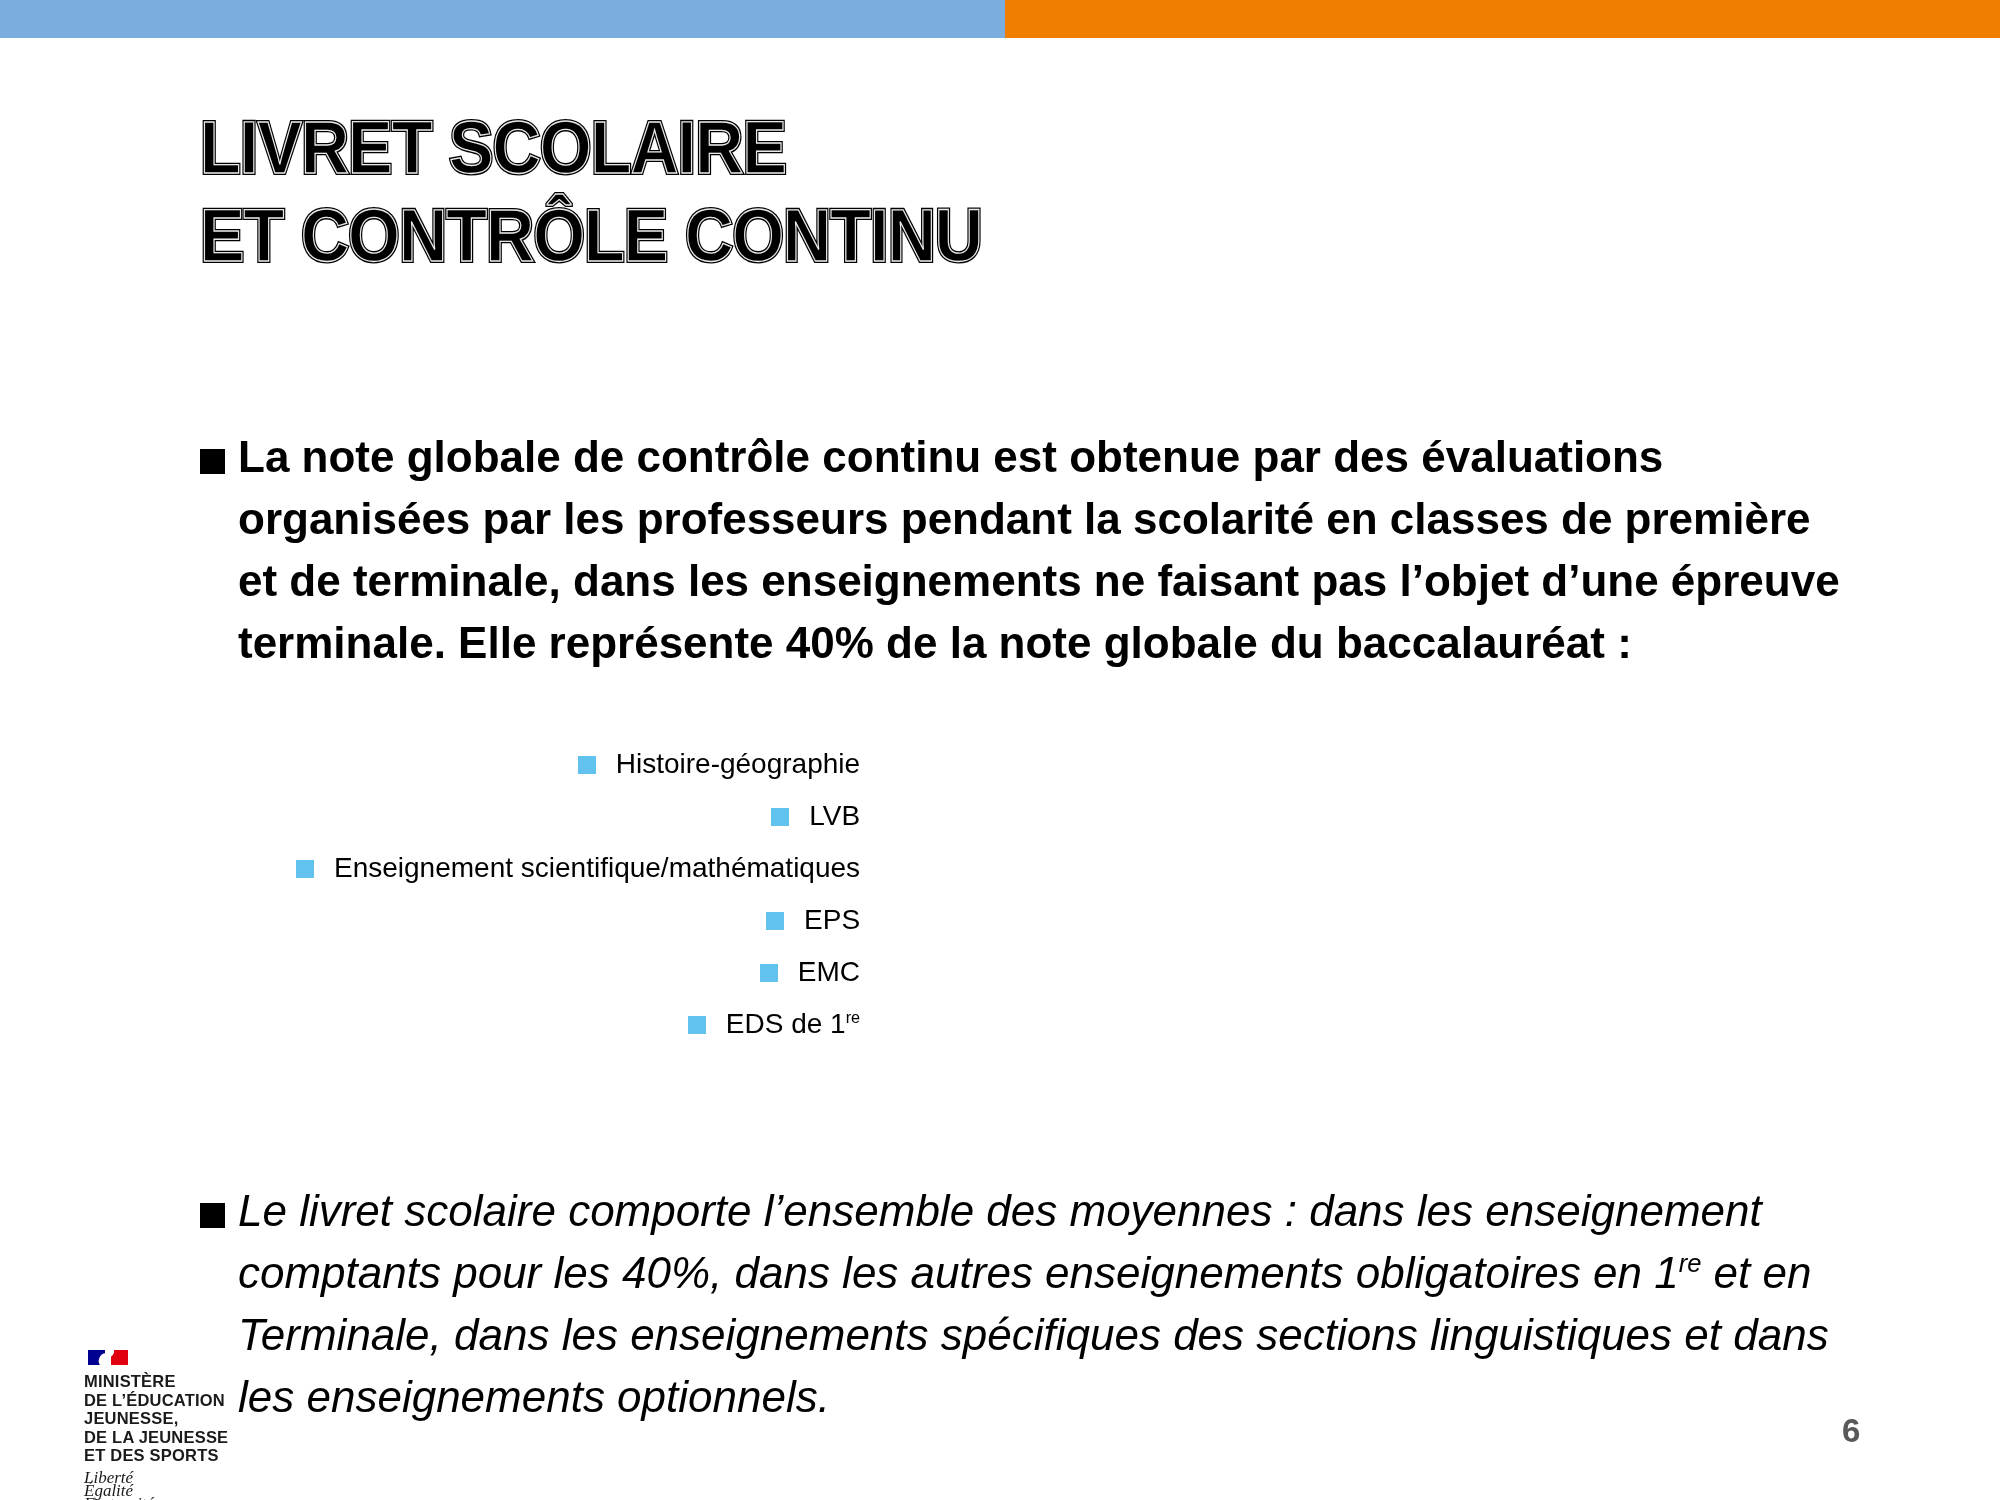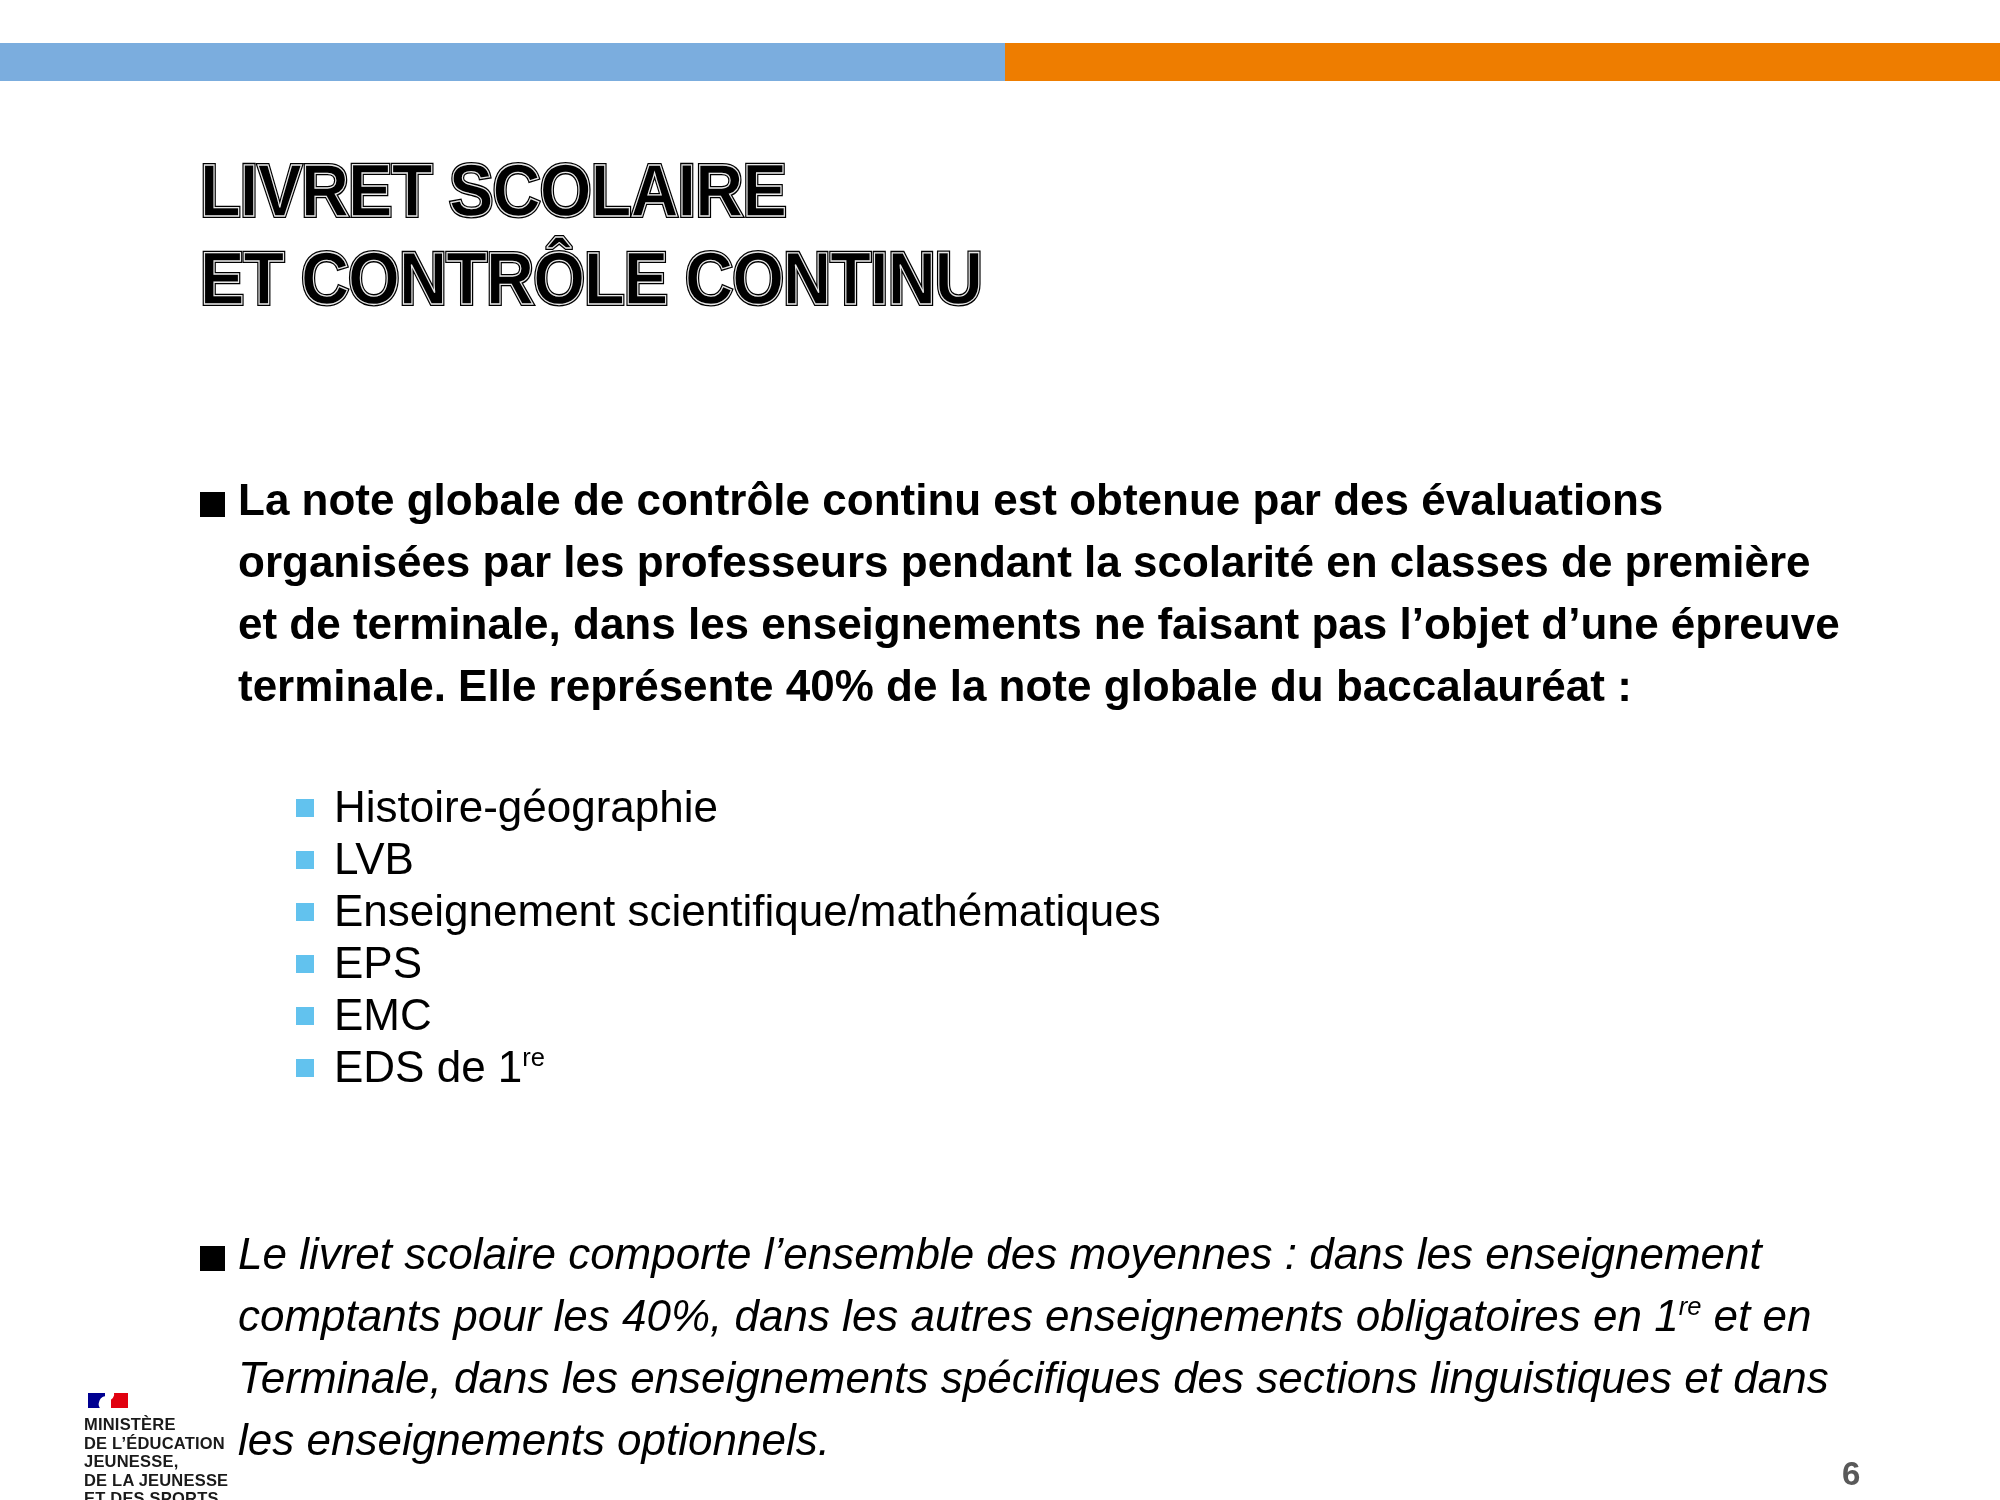--- a/index.html
+++ b/index.html
@@ -6,21 +6,21 @@
     margin: 0;
     padding: 0;
     width: 2000px;
     height: 1500px;
     background: #ffffff;
     overflow: hidden;
     font-family: "Liberation Sans", "DejaVu Sans", sans-serif;
     color: #000;
     position: relative;
   }
-  .stage { position: absolute; inset: 0; width: 2000px; height: 1112px; margin-top: 43px; }
+  .stage { position: absolute; inset: 0; width: 2000px; height: 1112px; }
 
   
   .topbar { position: absolute; top: 0; left: 0; width: 2000px; height: 38px; }
   .topbar-blue {
     position: absolute; top: 0; left: 0; width: 1005px; height: 38px;
     background: var(--top-bar-blue, #7badde);
   }
   .topbar-orange {
     position: absolute; top: 0; left: 1005px; width: 995px; height: 38px;
     background: var(--top-bar-orange, #ee7d00);
@@ -67,21 +67,21 @@
     font-size: 58%; vertical-align: super; line-height: 0;
   }
 
   
   .sublist {
     position: absolute; left: 296px; top: 738px;
     margin: 0; padding: 0; list-style: none;
   }
   .sublist li {
     display: flex; align-items: flex-start;
-    font-size: 44px; line-height: 52px; height: 52px;
+    font-size: 28px; line-height: 52px; height: 52px; justify-content: flex-end;
   }
   .sublist .marker-blue {
     flex: 0 0 auto; width: 18px; height: 18px;
     background: var(--sub-bullet-blue, #62c2ee);
     margin-top: 18px; margin-right: 20px;
   }
 
   
   .logo { position: absolute; left: 84px; top: 1350px; width: 220px; }
   .flag { display: flex; margin-left: 4px; width: 42px; height: 15px; }

